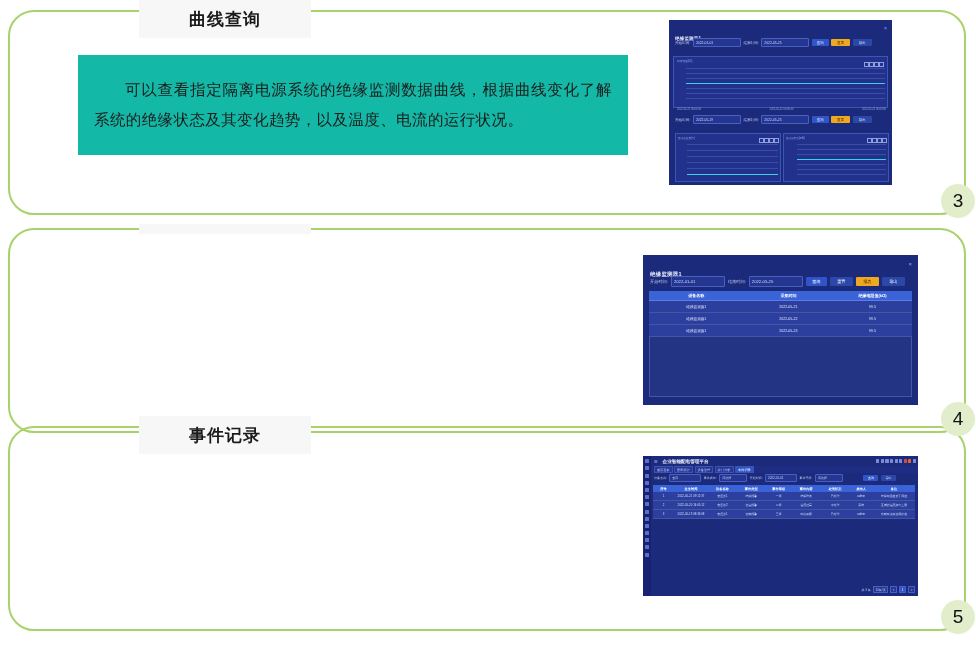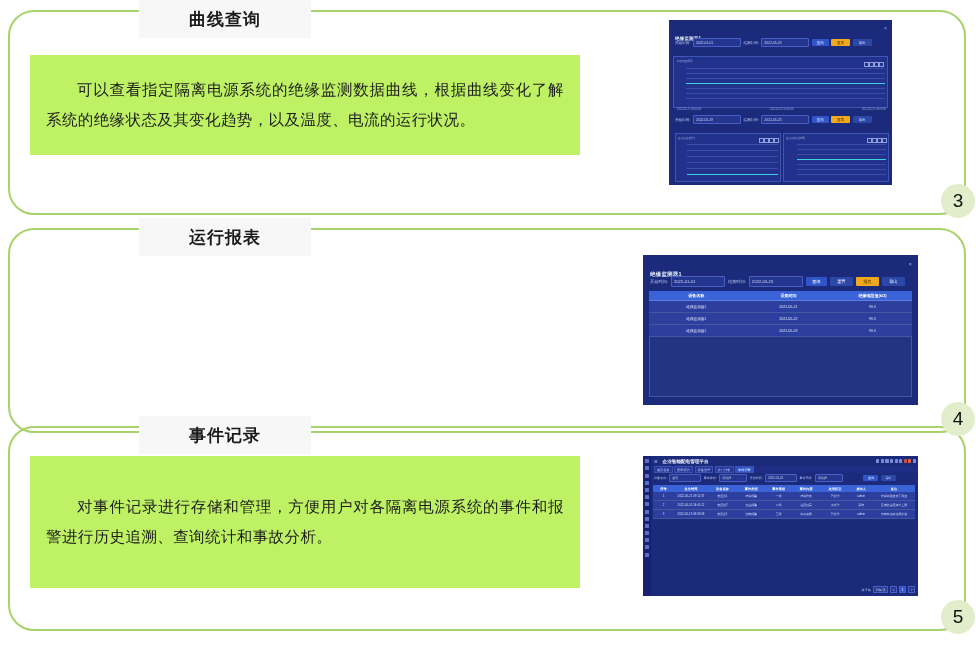--- a/index.html
+++ b/index.html
@@ -69,26 +69,27 @@
     top: 6px;
     width: 172px;
     height: 10px;
     background: #f7f7f7;
     z-index: 3;
   }
 
   
   .desc-panel {
     position: absolute;
-    background: #bef264;
+    background: #14b8a6;
     box-sizing: border-box;
     display: flex;
     flex-direction: column;
     justify-content: center;
     z-index: 2;
+    margin-left: 48px;
   }
   .desc-text {
     font-size: 15.5px;
     line-height: 30px;
     color: #1c1c1c;
     letter-spacing: 0.4px;
     font-family: "DejaVu Serif", "Liberation Serif", serif;
     text-indent: 2em;
     margin: 0;
     padding: 0 16px;
@@ -423,23 +424,20 @@
     </div>
 
     <div class="page-num" style="left:933px; top:184px;">
       <span>3</span>
     </div>
   </div>
 
   <div class="section" style="top:218px; height:215px;">
     <div class="section-frame"></div>
     <div class="tab-mask"></div>
-    <div class="section-tab">
-      <span class="section-tab-title">运行报表</span>
-    </div>
 
 
     <div class="shot" style="left:635px; top:37px; width:275px; height:150px;">
 
       <div style="position:absolute;left:7px;top:7px;">
         <span class="shot-title" style="font-size:5.5px;">绝缘监测器1</span>
       </div>
       <div class="shot-close" style="top:6px;right:6px;font-size:6px;">×</div>
 
       <div style="position:absolute;left:7px;top:21px;display:flex;align-items:center;gap:3px;">
@@ -484,23 +482,20 @@
     </div>
   </div>
 
   <div class="section" style="top:416px; height:215px;">
     <div class="section-frame"></div>
     <div class="tab-mask"></div>
     <div class="section-tab">
       <span class="section-tab-title">事件记录</span>
     </div>
 
-    <div class="desc-panel" style="left:22px; top:40px; width:550px; height:132px;">
-      <p class="desc-text">对事件记录进行存储和管理，方便用户对各隔离电源系统的事件和报警进行历史追溯、查询统计和事故分析。</p>
-    </div>
 
     <div class="shot" style="left:635px; top:40px; width:275px; height:140px;">
 
       <div class="app-sidebar">
         <i></i>
         <i></i>
         <i></i>
         <i></i>
         <i></i>
         <i></i>

